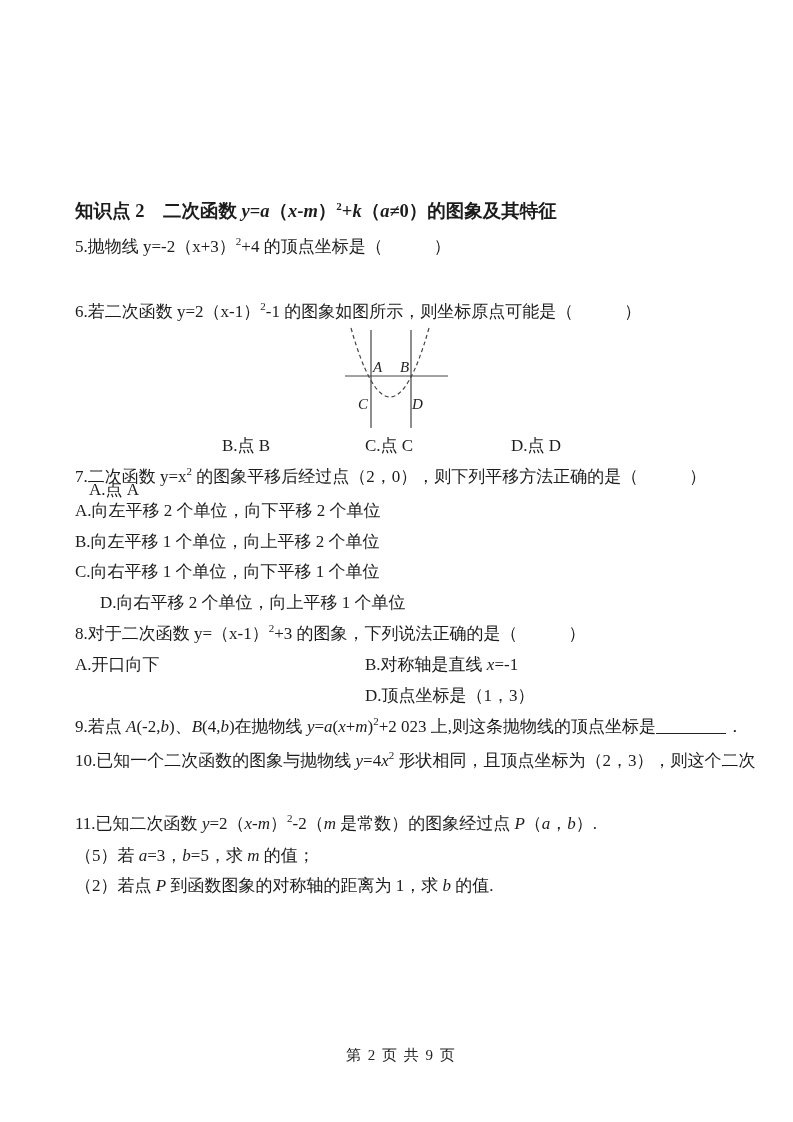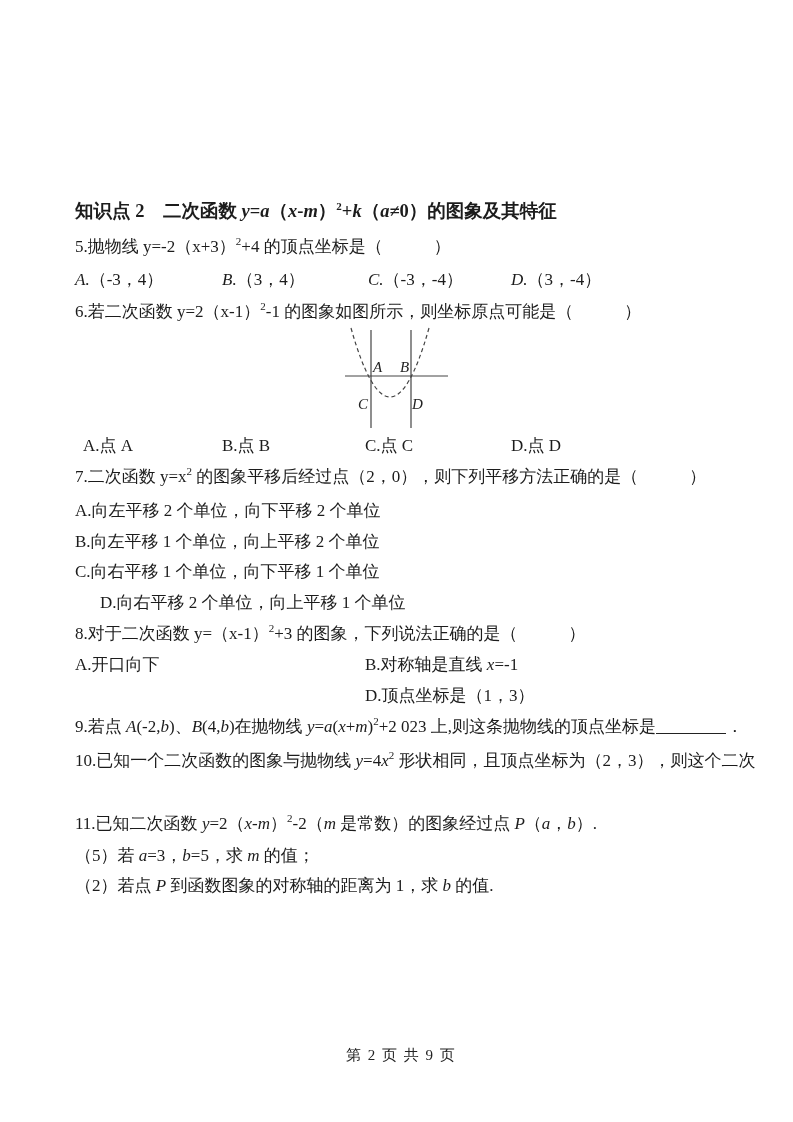--- a/index.html
+++ b/index.html
@@ -43,42 +43,36 @@
   }
 </style>
 </head>
 <body>
 
 <div id="page">
 
   <div class="line heading" style="top:196px;"><span class="s-b">知识点 2　二次函数 </span><span class="s-i">y</span><span>=</span><span class="s-i">a</span><span class="s-b">（</span><span class="s-i">x</span><span>-</span><span class="s-i">m</span><span class="s-b">）</span><span class="s-sup">2</span><span>+</span><span class="s-i">k</span><span class="s-b">（</span><span class="s-i">a</span><span>≠0</span><span class="s-b">）</span><span class="s-b">的图象及其特征</span></div>
 
   <div class="line" style="top:231px;"><span>5.抛物线 y=-2（x+3）</span><span class="s-sup">2</span><span>+4 的顶点坐标是（　　　）</span></div>
-  <div class="row" style="top:264px;">
-    <span class="cell" style="left:0;"><span class="s-i">A.</span><span>（-3，4）</span></span>
-    <span class="cell" style="left:147px;"><span class="s-i">B.</span><span>（3，4）</span></span>
-    <span class="cell" style="left:293px;"><span class="s-i">C.</span><span>（-3，-4）</span></span>
-    <span class="cell" style="left:436px;"><span class="s-i">D.</span><span>（3，-4）</span></span>
-  </div>
 
   <div class="line" style="top:296px;"><span>6.若二次函数 y=2（x-1）</span><span class="s-sup">2</span><span>-1 的图象如图所示，则坐标原点可能是（　　　）</span></div>
 
   <svg id="figure-svg" width="112" height="106" viewBox="0 0 112 106">
     <line x1="28" y1="5" x2="28" y2="103" stroke="#444" stroke-width="1.2"></line>
     <line x1="68" y1="5" x2="68" y2="103" stroke="#444" stroke-width="1.2"></line>
     <line x1="2" y1="51" x2="105" y2="51" stroke="#444" stroke-width="1"></line>
     <path d="M 8 3 Q 47 141 86 3" fill="none" stroke="#444" stroke-width="1.2" stroke-dasharray="4 3"></path>
     <text class="fig-label" x="30" y="47">A</text>
     <text class="fig-label" x="57" y="47">B</text>
     <text class="fig-label" x="15" y="84">C</text>
     <text class="fig-label" x="69" y="84">D</text>
   </svg>
 
   <div class="row" style="top:430px;">
-    <span class="cell" style="left:8px;"><span>A.点 A</span></span>
+    <span class="cell" style="left:14px;margin-top:44px;"><span>A.点 A</span></span>
     <span class="cell" style="left:147px;"><span>B.点 B</span></span>
     <span class="cell" style="left:290px;"><span>C.点 C</span></span>
     <span class="cell" style="left:436px;"><span>D.点 D</span></span>
   </div>
 
   <div class="line" style="top:461px;"><span>7.二次函数 y=x</span><span class="s-sup">2</span><span> 的图象平移后经过点（2，0），则下列平移方法正确的是（　　　）</span></div>
   <div class="line" style="top:495px;"><span>A.向左平移 2 个单位，向下平移 2 个单位</span></div>
   <div class="line" style="top:526px;"><span>B.向左平移 1 个单位，向上平移 2 个单位</span></div>
   <div class="line" style="top:556px;"><span>C.向右平移 1 个单位，向下平移 1 个单位</span></div>
   <div class="line" style="top:587px;margin-left:25px;"><span>D.向右平移 2 个单位，向上平移 1 个单位</span></div>

